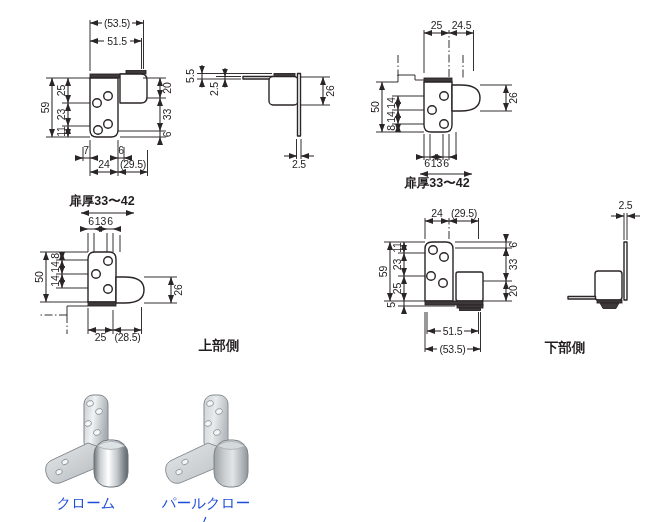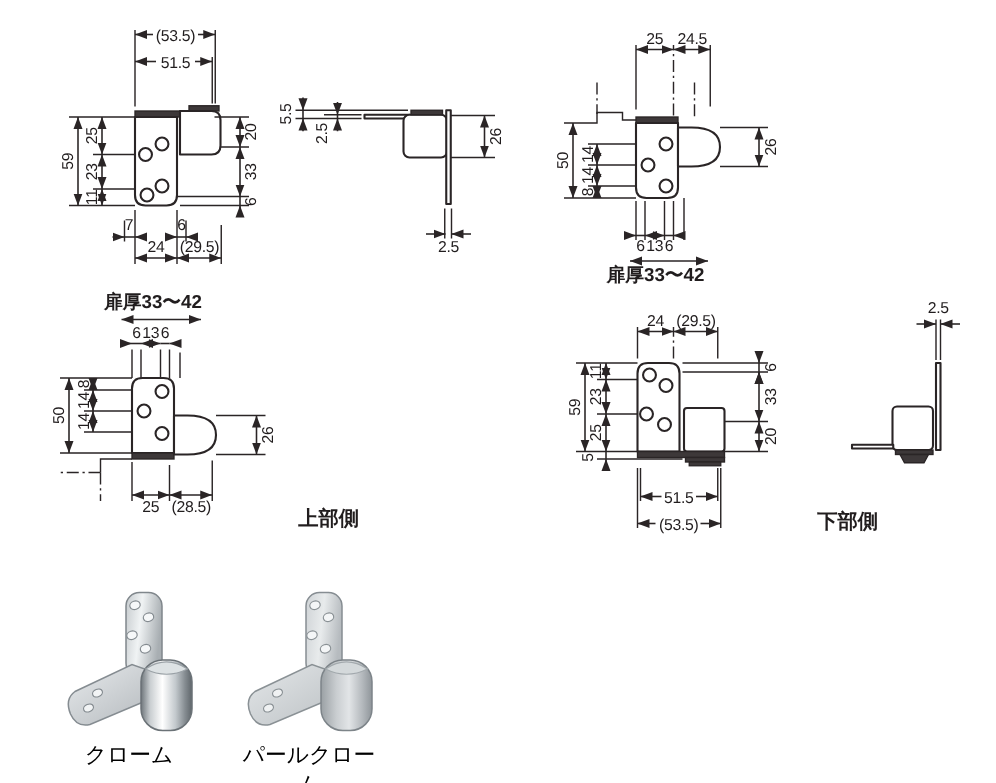--- a/index.html
+++ b/index.html
@@ -9,21 +9,21 @@
   #drawings{left:0;top:0;}
   .shape{fill:#fff;stroke:#2a2526;stroke-width:1.4;stroke-linejoin:round;}
   .dark{fill:#3d3839;stroke:#2a2526;stroke-width:.9;}
   .dim{fill:none;stroke:#2a2526;stroke-width:1.05;}
   .ext{fill:none;stroke:#2a2526;stroke-width:.95;}
   .dd{stroke-dasharray:8 2.5 1.5 2.5;}
   text{font-family:"Liberation Sans",sans-serif;fill:#211d1e;}
   .dt{font-size:10.5px;letter-spacing:-.2px;text-anchor:middle;}
   .jp{font-size:12.5px;font-weight:700;text-anchor:middle;}
   .sec{font-size:13.5px;font-weight:700;text-anchor:middle;}
-  .plabel{position:absolute;top:494px;font-size:14.5px;color:#000000;text-align:center;}
+  .plabel{position:absolute;top:494px;font-size:14.5px;color:#1d4ed8;text-align:center;}
 </style>
 </head>
 <body>
 
 <div class="stage">
 
 <svg id="drawings" width="664" height="378" viewBox="0 0 664 378">
   <defs>
     <marker id="ar" markerUnits="userSpaceOnUse" markerWidth="8" markerHeight="8" refX="8" refY="4" orient="auto-start-reverse">
       <path d="M0,1 L8,4 L0,7 Z" fill="#2a2526"></path>

